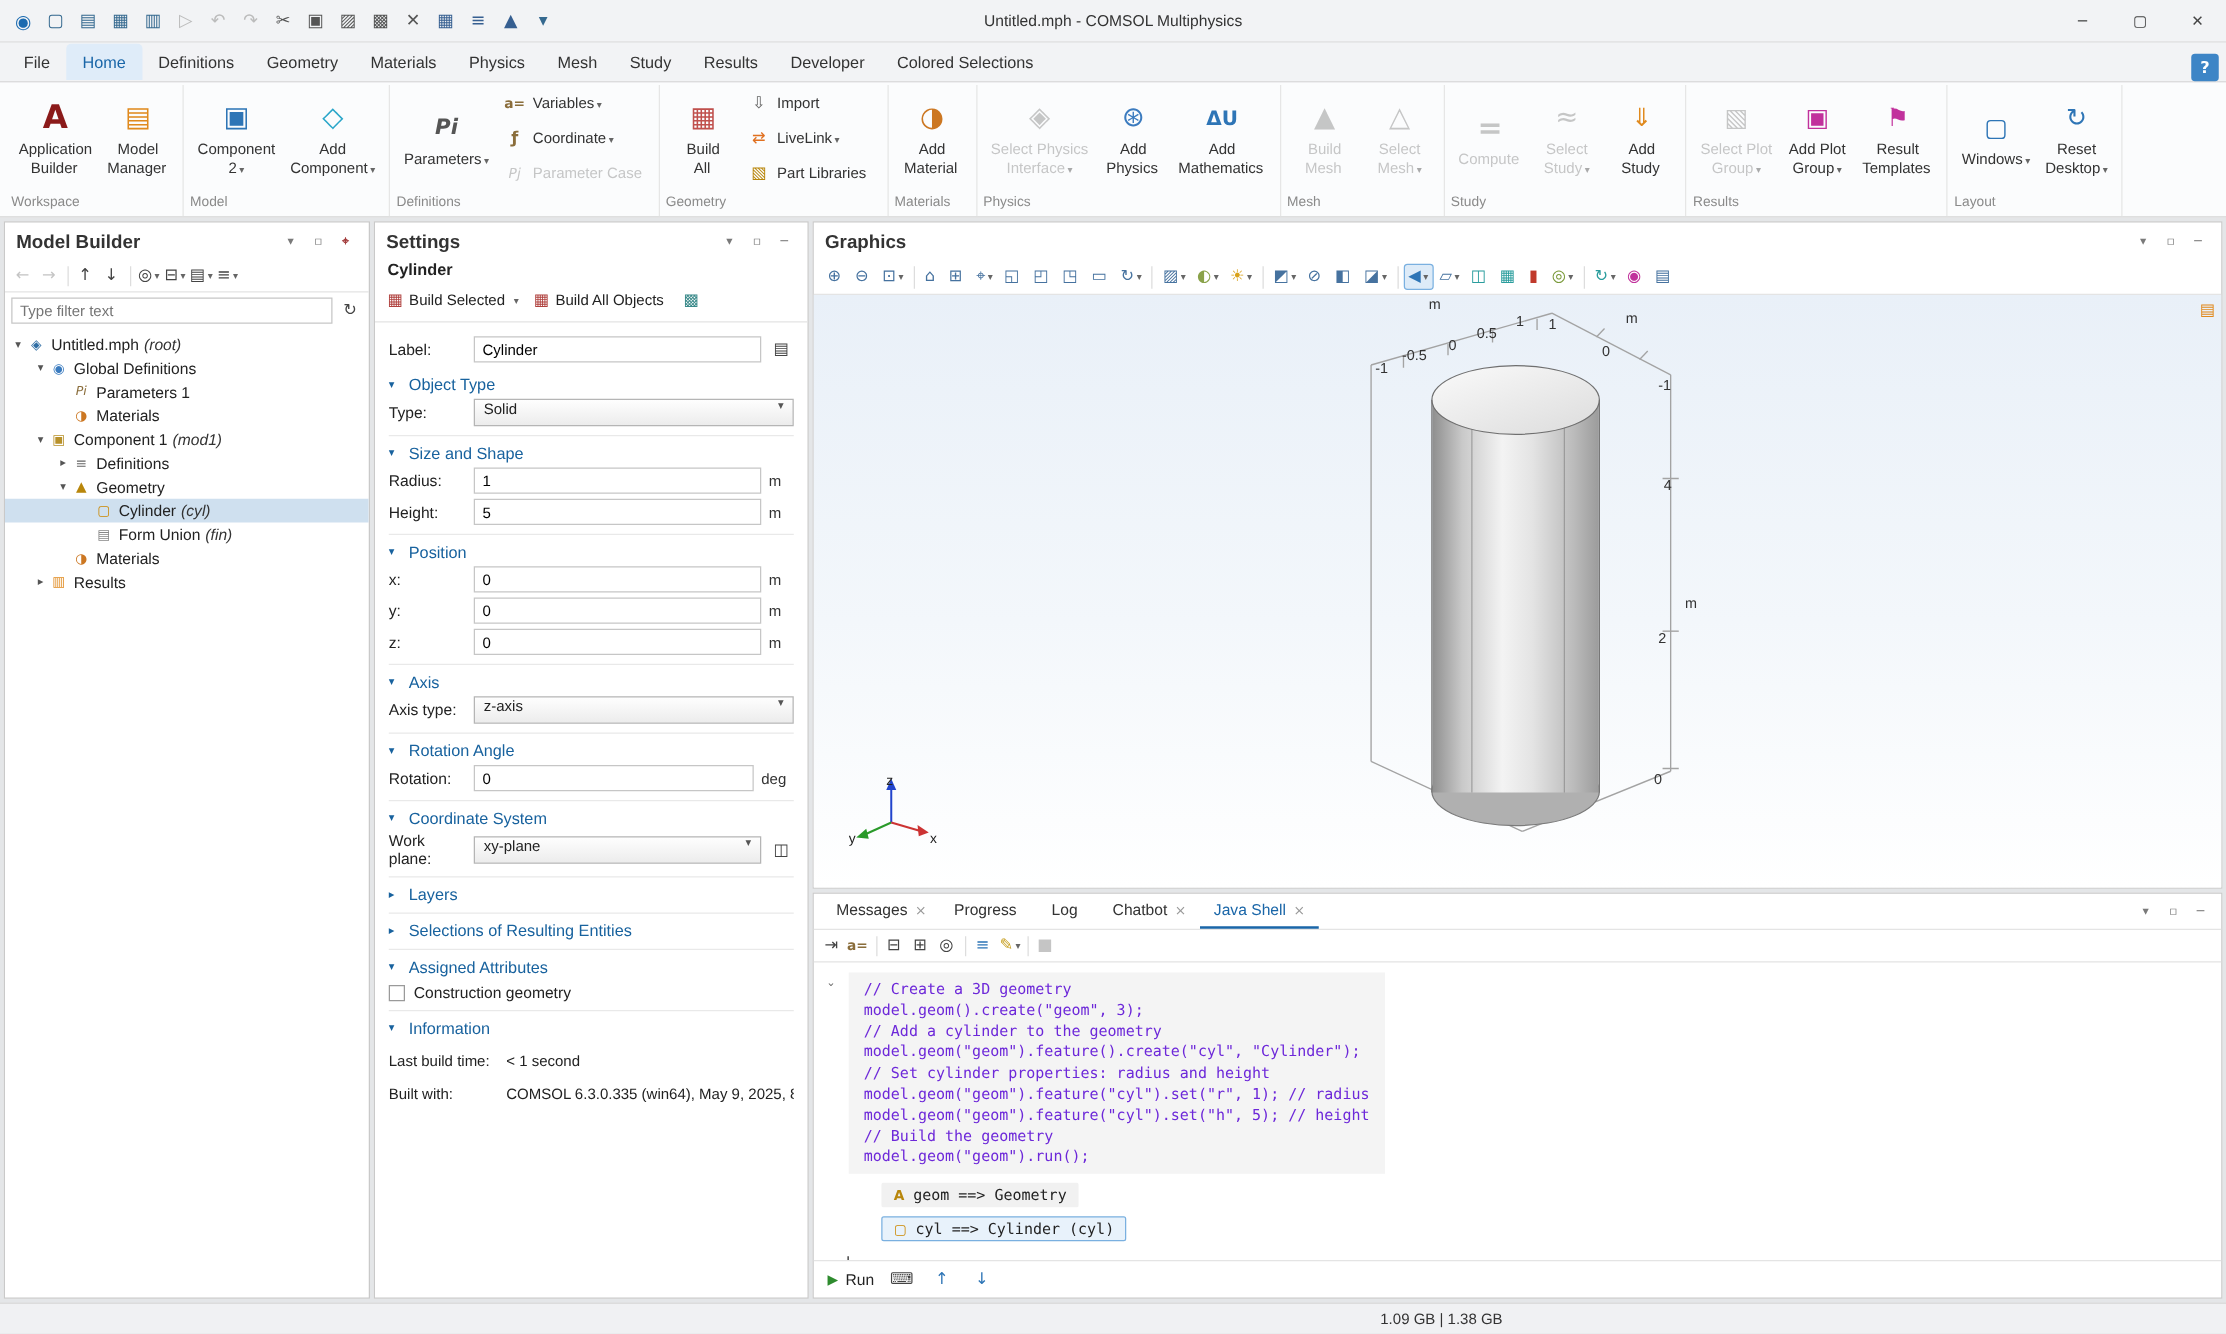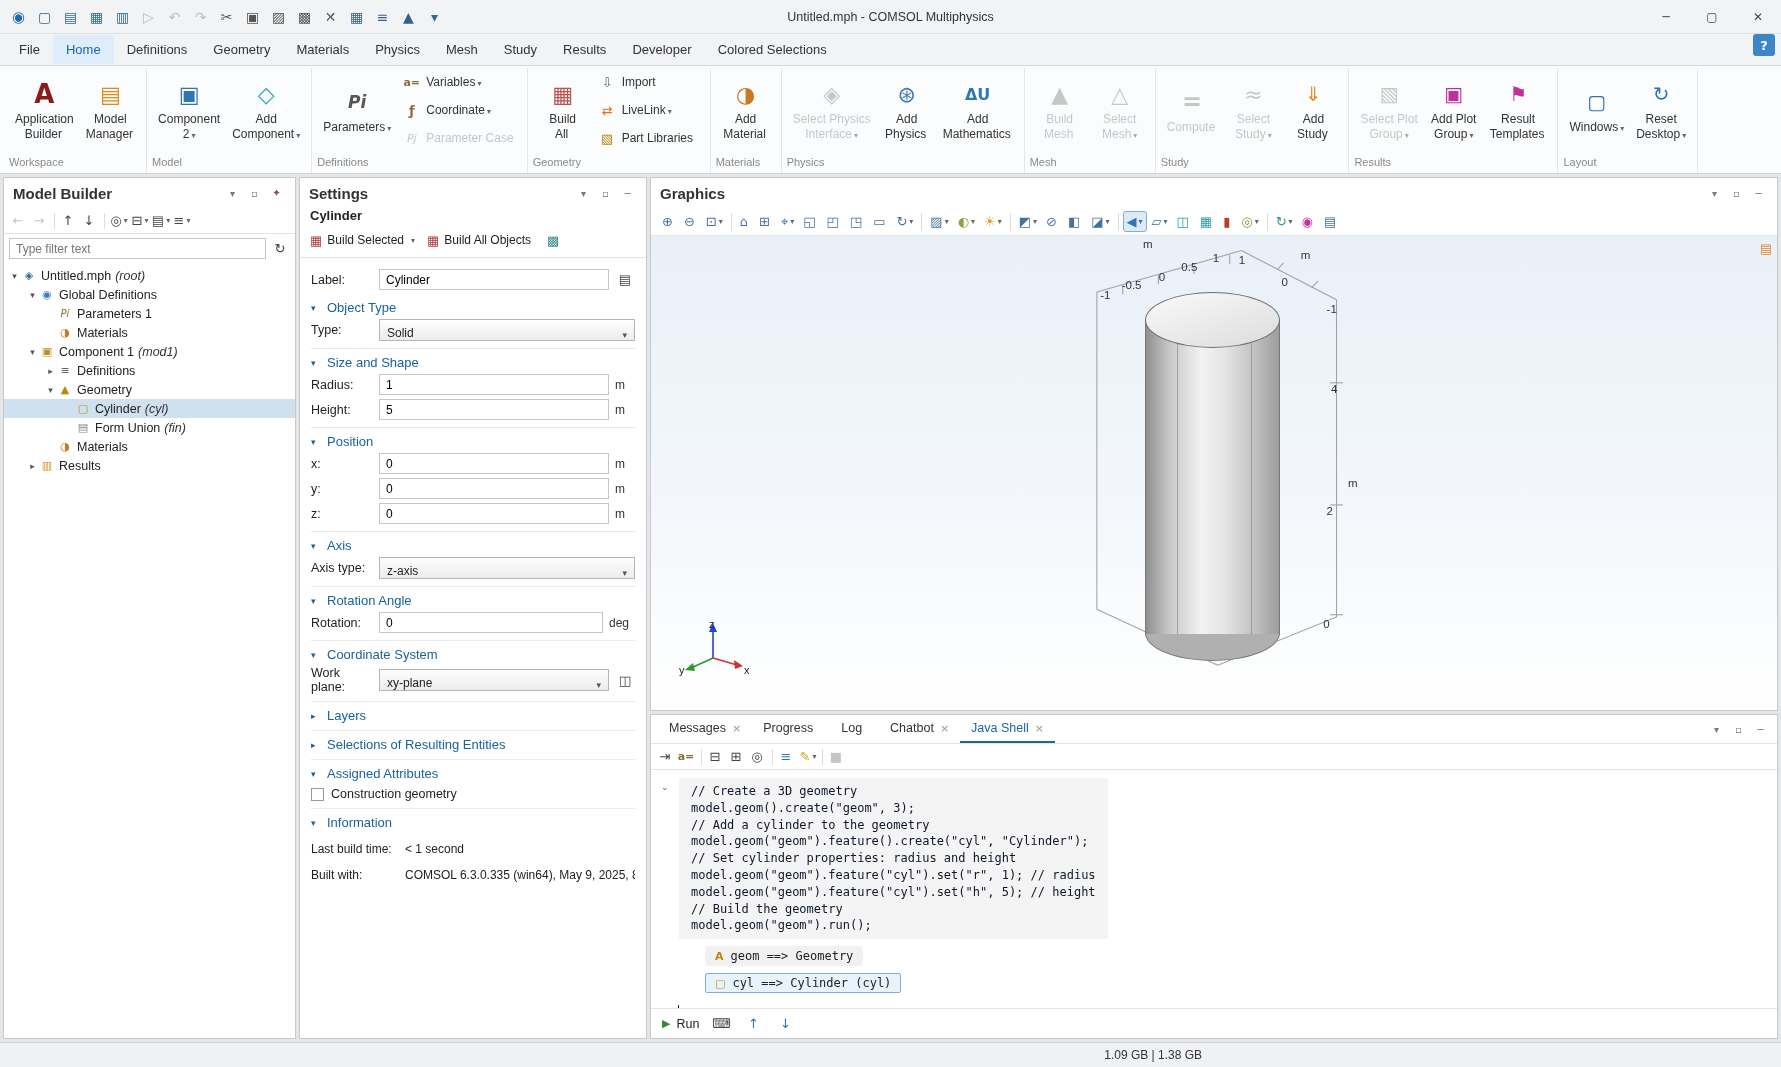--- a/index.html
+++ b/index.html
@@ -8,21 +8,21 @@
   .icn{font-family:"DejaVu Sans",sans-serif}
   
   .titlebar{height:34px;background:#f2f3f5;border-bottom:1px solid #e0e0e0;display:flex;align-items:center;position:relative;flex:0 0 auto}
   .qat{display:flex;align-items:center;gap:1px;padding-left:6px;z-index:2}
   .qicn{width:25px;height:24px;display:flex;align-items:center;justify-content:center;font-size:14px;color:#35698f;border-radius:3px}
   .qicn.dis{color:#bcbcbc}
   .win-title{position:absolute;left:0;right:0;text-align:center;font-size:12.5px;color:#333;pointer-events:none}
   .wctrls{margin-left:auto;display:flex;height:100%;z-index:2}
   .wctrl{width:46px;display:flex;align-items:center;justify-content:center;font-size:12px;color:#444}
   
-  .tabrow{height:32px;background:#f2f3f5;display:flex;align-items:flex-start;padding:0 6px;border-bottom:1px solid #d5d5d5;flex:0 0 auto}
+  .tabrow{height:32px;background:#f2f3f5;display:flex;align-items:flex-end;padding:0 6px;border-bottom:1px solid #d5d5d5;flex:0 0 auto}
   .tabswrap{display:flex;align-items:center;height:100%}
   .rtab{padding:7px 13px;font-size:13px;color:#333;border-radius:4px 4px 0 0;white-space:nowrap}
   .rtab.active{color:#1a66a8;background:#dfecf9}
   .helpbtn{margin-left:auto;width:22px;height:22px;background:#3d85c6;color:#fff;border-radius:3px;display:flex;align-items:center;justify-content:center;font-weight:bold;font-size:13px}
   
   .ribbon{background:#fbfcfd;border-bottom:1px solid #d5d5d5;display:flex;align-items:stretch;height:108px;padding:2px 4px 0;flex:0 0 auto;overflow:hidden}
   .rgroup{display:flex;flex-direction:column;border-right:1px solid #e6e6e6;padding:0 5px}
   .rbtns{display:flex;flex-direction:column;flex-wrap:wrap;height:86px;align-content:flex-start}
   .rglabel{height:18px;text-align:left;font-size:11px;color:#8a8a8a;padding-top:2px}
   .rbtn{display:flex;align-items:center;border-radius:3px;padding:2px 6px}
@@ -62,21 +62,21 @@
   .tsfx{font-style:italic;color:#333;margin-left:4px}
   
   .ssub{font-weight:bold;padding:0 10px 5px;font-size:13px;flex:0 0 auto}
   .stoolbar{display:flex;align-items:center;gap:12px;padding:2px 10px 7px;border-bottom:1px solid #e4e4e4;flex:0 0 auto}
   .sbtn{display:flex;align-items:center;gap:5px;font-size:12px}
   .sbody{flex:1;overflow:hidden;padding:7px 11px 16px}
   .frow{display:flex;align-items:center;margin:4px 0;gap:6px}
   .flab{width:62px;font-size:12.5px;flex:0 0 auto}
   .finput{flex:1;height:21px;border:1px solid #c6c6c6;padding:0 6px;font-size:12px;background:#fff;min-width:0;font-family:"Liberation Sans",sans-serif}
   .funit{width:20px;font-size:12px;color:#333;flex:0 0 auto}
-  .fselect{flex:1;height:22px;border:1px solid #b5b5b5;background:linear-gradient(#fefefe,#ececec);display:flex;align-items:flex-end;padding:0 7px;font-size:12px;min-width:0}
+  .fselect{flex:1;height:22px;border:1px solid #b5b5b5;background:linear-gradient(#fefefe,#ececec);display:flex;align-items:flex-start;padding:0 7px;font-size:12px;min-width:0}
   .fselect .chev{margin-left:auto;font-size:9px;color:#555}
   .section{border-top:1px solid #e9e9e9;margin-top:7px;padding-top:5px}
   .section.first{border-top:none;margin-top:4px}
   .sechead{display:flex;align-items:center;gap:6px;color:#18629e;font-size:13px;margin:1px 0 4px}
   .schev{font-size:9px;color:#18629e;width:10px}
   .cbrow{display:flex;align-items:center;gap:7px;margin:6px 0 4px;font-size:12.5px}
   .cbox{width:13px;height:13px;border:1px solid #9a9a9a;background:#fff;flex:0 0 auto}
   .inforow{display:flex;margin:12px 0;font-size:12px}
   .inflab{width:94px;flex:0 0 auto}
   .infval{flex:1;white-space:nowrap;overflow:hidden}
@@ -96,21 +96,21 @@
   .plotcorner{position:absolute;right:5px;top:5px;color:#e08a1e;font-size:13px}
   .triad{position:absolute;left:2.5%;bottom:6%}
   
   .btabs{height:29px;display:flex;align-items:center;padding:0 7px;border-bottom:1px solid #e4e4e4;flex:0 0 auto}
   .btabwrap{display:flex;align-items:flex-end;height:100%}
   .btab{display:flex;align-items:center;gap:6px;padding:0 11px;font-size:12.5px;color:#333;height:100%;border-bottom:2px solid transparent}
   .btab.active{color:#1a66a8;border-bottom-color:#1a66a8}
   .tclose{color:#999;font-size:11px}
   .jbody{flex:1;font-family:"DejaVu Sans Mono",monospace;font-size:12px;padding:8px 12px;overflow:hidden;position:relative}
   .fold{position:absolute;left:10px;top:12px;font-size:9px;color:#666}
-  .codeblock{margin-left:16px;background:#f4f4f4;padding:5px 12px;white-space:pre;width:fit-content;line-height:1.4;color:#0f172a}
+  .codeblock{margin-left:16px;background:#f4f4f4;padding:5px 12px;white-space:pre;width:fit-content;line-height:1.4;color:#6d28d9}
   .chip{display:flex;align-items:center;gap:7px;margin:7px 0 0 42px;padding:2px 9px;background:#f1f1f1;width:fit-content;border:1px solid transparent;border-radius:2px;font-size:12px}
   .chip.sel{border-color:#7ab0e0;background:#e8f2fb}
   .promptrow{margin:12px 0 0 2px;display:flex;align-items:center}
   .picon{font-weight:bold;color:#333}
   .caret{display:inline-block;width:1px;height:14px;background:#222;margin-left:6px}
   .runbar{height:30px;border-top:1px solid #e4e4e4;display:flex;align-items:center;gap:12px;padding:0 11px;flex:0 0 auto}
   .runbtn{display:flex;align-items:center;gap:6px;font-size:12.5px;color:#222}
   .rungl{color:#2e8b2e;font-size:11px}
   .blue{color:#2e75b6 !important}
   

